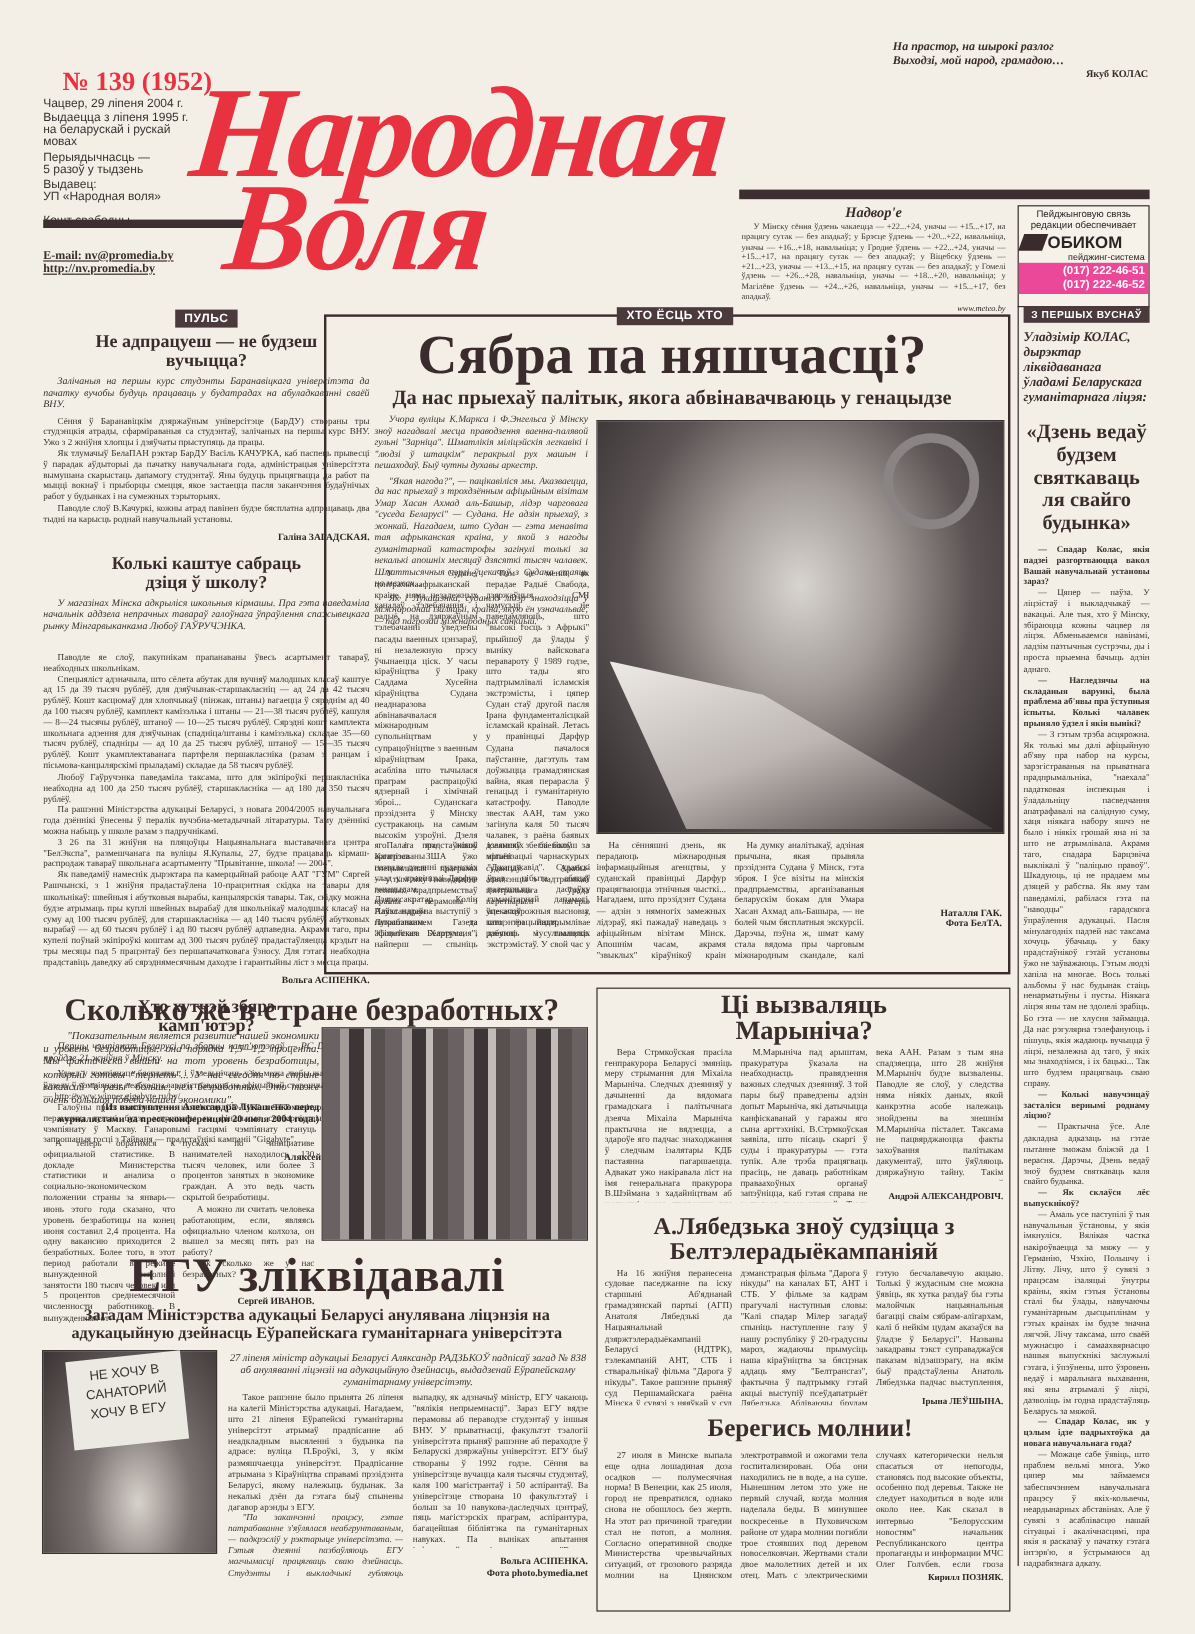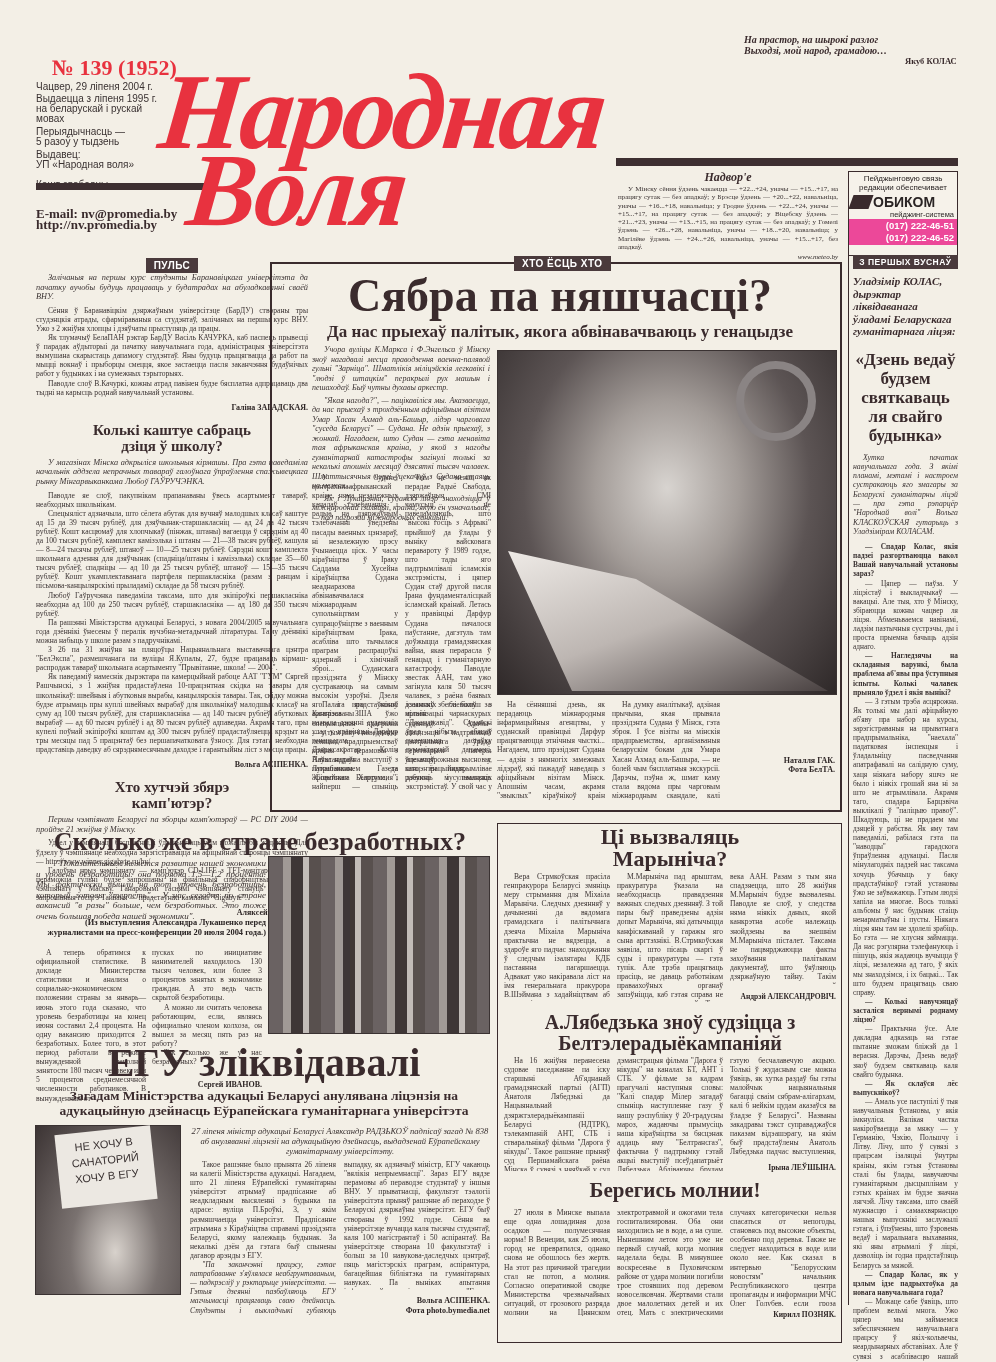--- a/index.html
+++ b/index.html
@@ -48,21 +48,21 @@
     <div>Чацвер, 29 ліпеня 2004 г.</div>
     <div style="margin-top:2px;">Выдаецца з ліпеня 1995 г.</div>
     <div>на беларускай і рускай мовах</div>
     <div style="margin-top:3px;">Перыядычнасць —</div>
     <div>5 разоў у тыдзень</div>
     <div style="margin-top:3px;">Выдавец:</div>
     <div>УП «Народная воля»</div>
     <div style="margin-top:10px;">Кошт свабодны.</div>
   </div>
   <div class="abs rule-dark" style="left:36px;top:183px;width:180px;height:7px;"></div>
-  <div class="abs serif" style="left:36px;top:208px;font-size:13px;font-weight:bold;line-height:11px;color:#3a2b2d;">
+  <div class="abs serif" style="left:36px;top:208px;font-size:10px;font-weight:bold;line-height:11px;color:#3a2b2d;text-decoration:underline;">
     <div>E-mail: nv@promedia.by</div>
     <div>http://nv.promedia.by</div>
   </div>
 
   <div class="abs serif" style="left:160px;top:62px;font-size:108px;font-style:italic;font-weight:bold;color:#e8323f;letter-spacing:-3px;line-height:100px;transform:skewX(-6deg);">Народная</div>
   <div class="abs serif" style="left:188px;top:140px;font-size:104px;font-style:italic;font-weight:bold;color:#e8323f;letter-spacing:-2px;line-height:100px;transform:skewX(-6deg);">Воля</div>
 
   <div class="abs serif" style="left:744px;top:34px;font-size:10px;font-style:italic;font-weight:bold;line-height:11px;color:#3a2b2d;">
     <div>На прастор, на шырокі разлог</div>
     <div>Выходзі, мой народ, грамадою…</div>
@@ -89,32 +89,33 @@
       <div>(017) 222-46-51</div>
       <div>(017) 222-46-52</div>
     </div>
   </div>
 </div>
 
 <div class="col" style="left:36px;top:255px;width:272px;">
   <div style="text-align:center;"><span class="rubric">ПУЛЬС</span></div>
 
   <div>
+    <div class="h-main" style="font-size:15px;line-height:16px;margin:4px 40px 4px;">Не адпрацуеш — не будзеш вучыцца?</div>
     <div class="body-text italic" style="font-size:8.3px;line-height:9.6px;text-indent:12px;margin-bottom:4px;">Залічаныя на першы курс студэнты Баранавіцкага універсітэта да пачатку вучобы будуць працаваць у будатрадах на абуладкаванні сваёй ВНУ.</div>
     <div class="body-text">
       <p>Сёння ў Баранавіцкім дзяржаўным універсітэце (БарДУ) створаны тры студэнцкія атрады, сфарміраваныя са студэнтаў, залічаных на першы курс ВНУ. Ужо з 2 жніўня хлопцы і дзяўчаты прыступяць да працы.</p>
       <p>Як тлумачыў БелаПАН рэктар БарДУ Васіль КАЧУРКА, каб паспець прывесці ў парадак аўдыторыі да пачатку навучальнага года, адміністрацыя універсітэта вымушана скарыстаць дапамогу студэнтаў. Яны будуць прыцягвацца да работ па мыцці вокнаў і прыборцы смецця, якое застаецца пасля заканчэння будаўнічых работ у будынках і на сумежных тэрыторыях.</p>
       <p>Паводле слоў В.Качуркі, кожны атрад павінен будзе бясплатна адпрацаваць два тыдні на карысць роднай навучальнай установы.</p>
     </div>
     <div class="byline" style="margin-top:6px;text-align:right;">Галіна ЗАГАДСКАЯ.</div>
   </div>
 
   <div>
     <div class="h-main" style="font-size:15px;line-height:16px;margin:10px 50px 4px;">Колькі каштуе сабраць дзіця ў школу?</div>
-    <div class="body-text italic" style="font-size:8.3px;line-height:9.6px;text-indent:12px;margin-bottom:4px;">У магазінах Мінска адкрыліся школьныя кірмашы. Пра гэта паведаміла начальнік аддзела непрачных тавараў галоўнага ўпраўлення спажывецкага рынку Мінгарвыканкама Любоў ГАЎРУЧЭНКА.</div>
+    <div class="body-text italic" style="font-size:8.3px;line-height:9.6px;text-indent:12px;margin-bottom:16px;">У магазінах Мінска адкрыліся школьныя кірмашы. Пра гэта паведаміла начальнік аддзела непрачных тавараў галоўнага ўпраўлення спажывецкага рынку Мінгарвыканкама Любоў ГАЎРУЧЭНКА.</div>
     <div class="body-text">
       <p>Паводле яе слоў, пакупнікам прапанаваны ўвесь асартымент тавараў, неабходных школьнікам.</p>
       <p>Спецыяліст адзначыла, што сёлета абутак для вучняў малодшых класаў каштуе ад 15 да 39 тысяч рублёў, для дзяўчынак-старшакласніц — ад 24 да 42 тысяч рублёў. Кошт касцюмаў для хлопчыкаў (пінжак, штаны) вагаецца ў сярэднім ад 40 да 100 тысяч рублёў, камплект камізэлька і штаны — 21—38 тысяч рублёў, кашуля — 8—24 тысячы рублёў, штаноў — 10—25 тысяч рублёў. Сярэдні кошт камплекта школьнага адзення для дзяўчынак (спадніца/штаны і камізэлька) складае 35—60 тысяч рублёў, спадніцы — ад 10 да 25 тысяч рублёў, штаноў — 15—35 тысяч рублёў. Кошт укамплектаванага партфеля першакласніка (разам з ранцам і пісьмова-канцылярскімі прыладамі) складае да 58 тысяч рублёў.</p>
       <p>Любоў Гаўручэнка паведаміла таксама, што для экіпіроўкі першакласніка неабходна ад 100 да 250 тысяч рублёў, старшакласніка — ад 180 да 350 тысяч рублёў.</p>
       <p>Па рашэнні Міністэрства адукацыі Беларусі, з новага 2004/2005 навучальнага года дзённікі ўнесены ў пералік вучэбна-метадычнай літаратуры. Таму дзённікі можна набыць у школе разам з падручнікамі.</p>
       <p>З 26 па 31 жніўня на пляцоўцы Нацыянальнага выставачнага цэнтра "БелЭкспа", размешчанага па вуліцы Я.Купалы, 27, будзе працаваць кірмаш-распродаж тавараў школьнага асартыменту "Прывітанне, школа! — 2004".</p>
       <p>Як паведаміў намеснік дырэктара па камерцыйнай рабоце ААТ "ГУМ" Сяргей Рашчынскі, з 1 жніўня прадастаўлена 10-працэнтная скідка на тавары для школьнікаў: швейныя і абутковыя вырабы, канцылярскія тавары. Так, скідку можна будзе атрымаць пры куплі швейных вырабаў для школьнікаў малодшых класаў на суму ад 100 тысяч рублёў, для старшакласніка — ад 140 тысяч рублёў, абутковых вырабаў — ад 60 тысяч рублёў і ад 80 тысяч рублёў адпаведна. Акрамя таго, пры купелі поўнай экіпіроўкі коштам ад 300 тысяч рублёў прадастаўляецца крэдыт на тры месяцы пад 5 працэнтаў без першапачатковага ўзносу. Для гэтага неабходна прадставіць даведку аб сярэднямесячным даходзе і гарантыйны ліст з месца працы.</p>
     </div>
     <div class="byline" style="margin-top:6px;">Вольга АСІПЕНКА.</div>
   </div>
@@ -158,21 +159,20 @@
 <div class="abs body-text" style="left:612px;top:700px;width:108px;height:100px;overflow:hidden;text-indent:10px;">На думку аналітыкаў, адзіная прычына, якая прывяла прэзідэнта Судана ў Мінск, гэта зброя. І ўсе візіты на мінскія прадпрыемствы, арганізаваныя беларускім бокам для Умара Хасан Ахмад аль-Башыра, — не болей чым бясплатныя экскурсіі. Дарэчы, пэўна ж, шмат каму стала вядома пры чарговым міжнародным скандале, калі Расія прадала ў Судан свае знішчальнікі МІГ-29.</div>
 <div class="abs body-text" style="left:727px;top:700px;width:108px;height:100px;">
   <div class="byline" style="margin-top:56px;">Наталля ГАК.</div>
   <div class="byline">Фота БелТА.</div>
 </div>
 
 <div class="col" style="left:848px;top:255px;width:110px;border-left:1.5px solid #3a2b2d;padding-left:4px;height:1050px;">
   <div class="rubric" style="font-size:8.5px;padding:2px 4px;display:block;text-align:center;">З ПЕРШЫХ ВУСНАЎ</div>
   <div class="serif italic bold" style="font-size:11px;line-height:12.5px;color:#3a2b2d;margin-top:6px;">Уладзімір КОЛАС, дырэктар ліквідаванага ўладамі Беларускага гуманітарнага ліцэя:</div>
   <div class="h-main" style="font-size:17px;line-height:19px;margin:12px 0 8px;">«Дзень ведаў будзем святкаваць ля свайго будынка»</div>
-  <div class="body-text italic" style="font-size:7.8px;line-height:9.3px;text-indent:10px;">Хутка пачатак навучальнага года. З якімі планамі, мэтамі і настроем сустракаюць яго змагары за Беларускі гуманітарны ліцэй — пра гэта рэпарцёр "Народнай волі" Вольга КЛАСКОЎСКАЯ гутарыць з Уладзімірам КОЛАСАМ.</div>
   <div class="body-text" style="margin-top:6px;font-size:7.4px;line-height:9.1px;">
     <p class="bold">— Спадар Колас, якія падзеі разгортваюцца вакол Вашай навучальнай установы зараз?</p>
     <p>— Цяпер — паўза. У ліцэістаў і выкладчыкаў — вакацыі. Але тыя, хто ў Мінску, збіраюцца кожны чацвер ля ліцэя. Абменьваемся навінамі, ладзім пазтычныя сустрэчы, ды і проста прыемна бачыць адзін аднаго.</p>
     <p class="bold">— Нагледзячы на складаныя варункі, была праблема аб'явы пра ўступныя іспыты. Колькі чалавек прыняло ўдзел і якія вынікі?</p>
     <p>— З гэтым трэба асцярожна. Як толькі мы далі афіцыйную аб'яву пра набор на курсы, зарэгістраваныя на прыватнага прадпрымальніка, "наехала" падатковая інспекцыя і ўладальніцу пасведчання апатрафавалі на салідную суму, хаця ніякага набору яшчэ не было і ніякіх грошай яна ні за што не атрымлівала. Акрамя таго, спадара Барцэвіча выклікалі ў "паліцыю правоў". Шкадуюць, ці не прадаем мы дзяцей у рабства. Як яму там паведамілі, рабілася гэта па "наводцы" гарадскога ўпраўлення адукацыі. Пасля мінулагодніх падзей нас таксама хочуць ўбачыць у баку прадстаўнікоў гэтай установы ўжо не заўважаюць. Гэтым людзі хапіла на многае. Вось толькі альбомы ў нас будынак стаіць ненарматыўны і пусты. Ніякага ліцэя яны там не здолелі зрабіць. Бо гэта — не хлусня займацца. Да нас рэгулярна тэлефануюць і пішуць, якія жадаюць вучыцца ў ліцэі, незалежна ад таго, ў якіх мы знаходзімся, і іх бацькі... Так што будзем працягваць сваю справу.</p>
     <p class="bold">— Колькі навучэнцаў засталіся вернымі роднаму ліцэю?</p>
     <p>— Практычна ўсе. Але дакладна адказаць на гэтае пытанне зможам бліжэй да 1 верасня. Дарэчы, Дзень ведаў зноў будзем святкаваць каля свайго будынка.</p>
     <p class="bold">— Як склаўся лёс выпускнікоў?</p>
     <p>— Амаль усе паступілі ў тыя навучальныя ўстановы, у якія імкнуліся. Вялікая частка накіроўваецца за мяжу — у Германію, Чэхію, Польшчу і Літву. Лічу, што ў сувязі з працэсам ізаляцыі ўнутры краіны, якім гэтыя ўстановы сталі бы ўлады, навучаючы гуманітарным дысцыплінам у гэтых краінах ім будзе значна лягчэй. Лічу таксама, што сваёй мужнасцю і самаахвярнасцю нашыя выпускнікі заслужылі гэтага, і ўпэўнены, што ўзровень ведаў і маральнага выхавання, які яны атрымалі ў ліцэі, дазволіць ім годна прадстаўляць Беларусь за мяжой.</p>
     <p class="bold">— Спадар Колас, як у цэлым ідзе падрыхтоўка да новага навучальнага года?</p>

